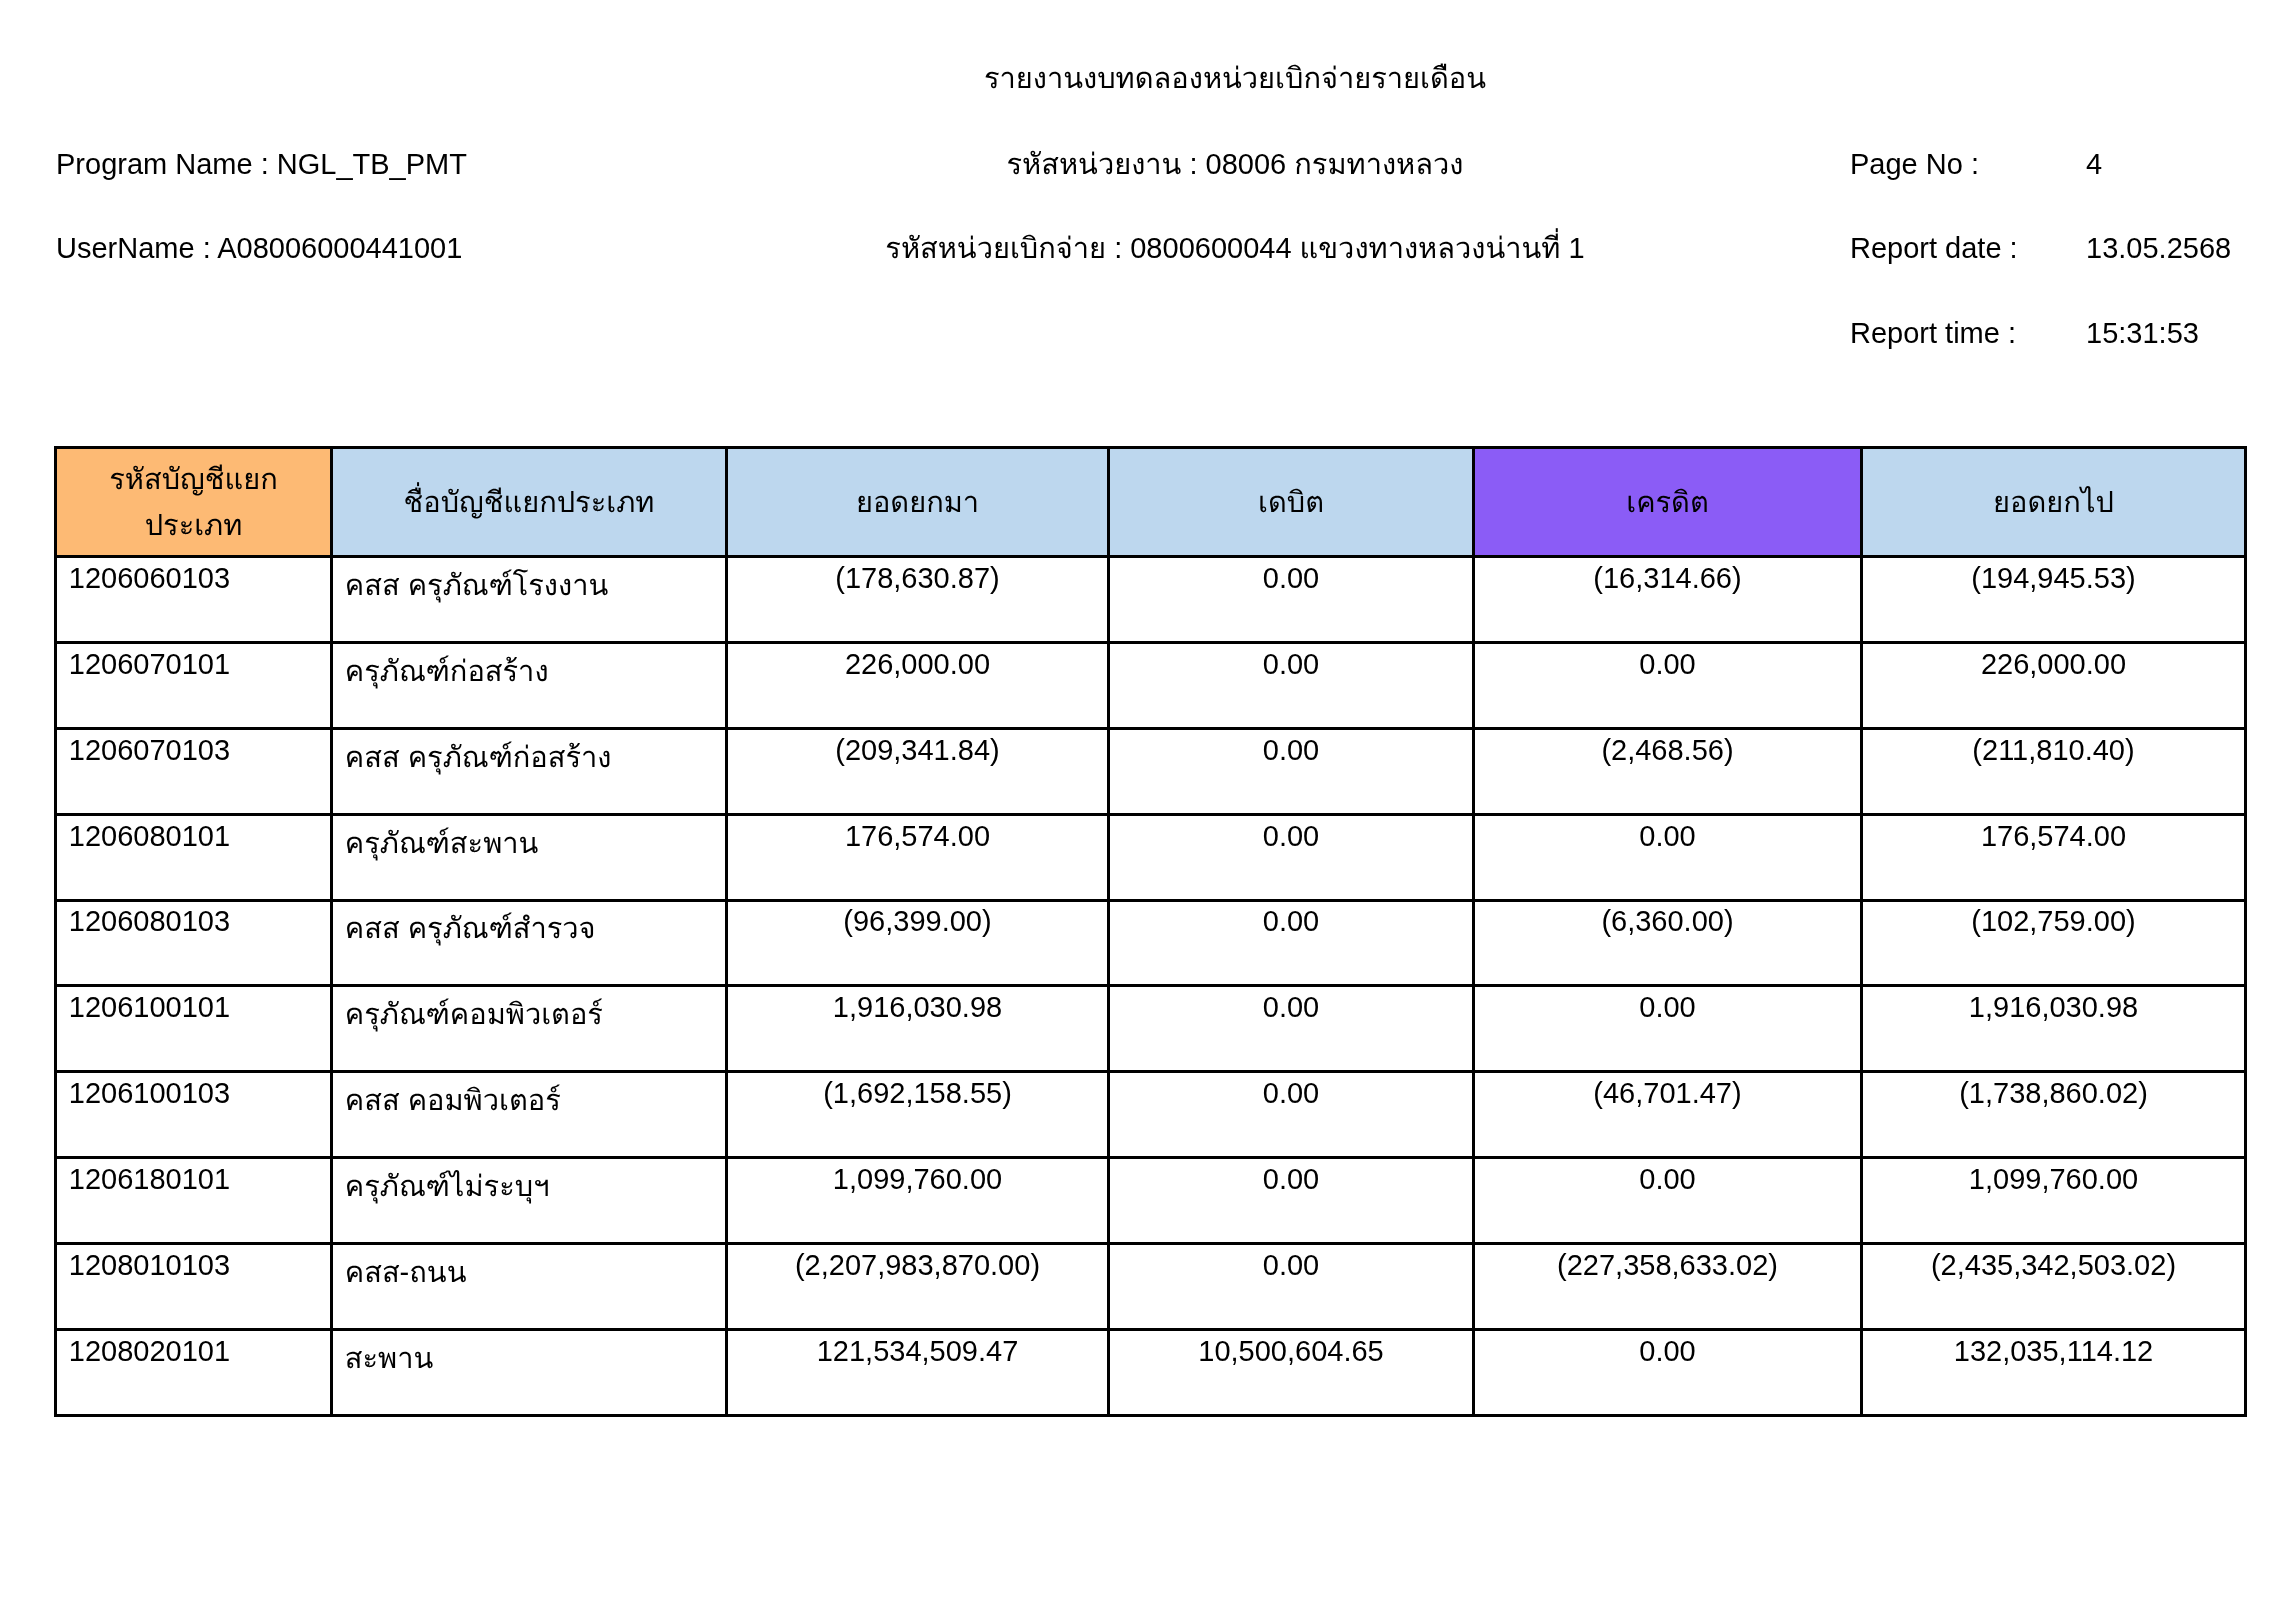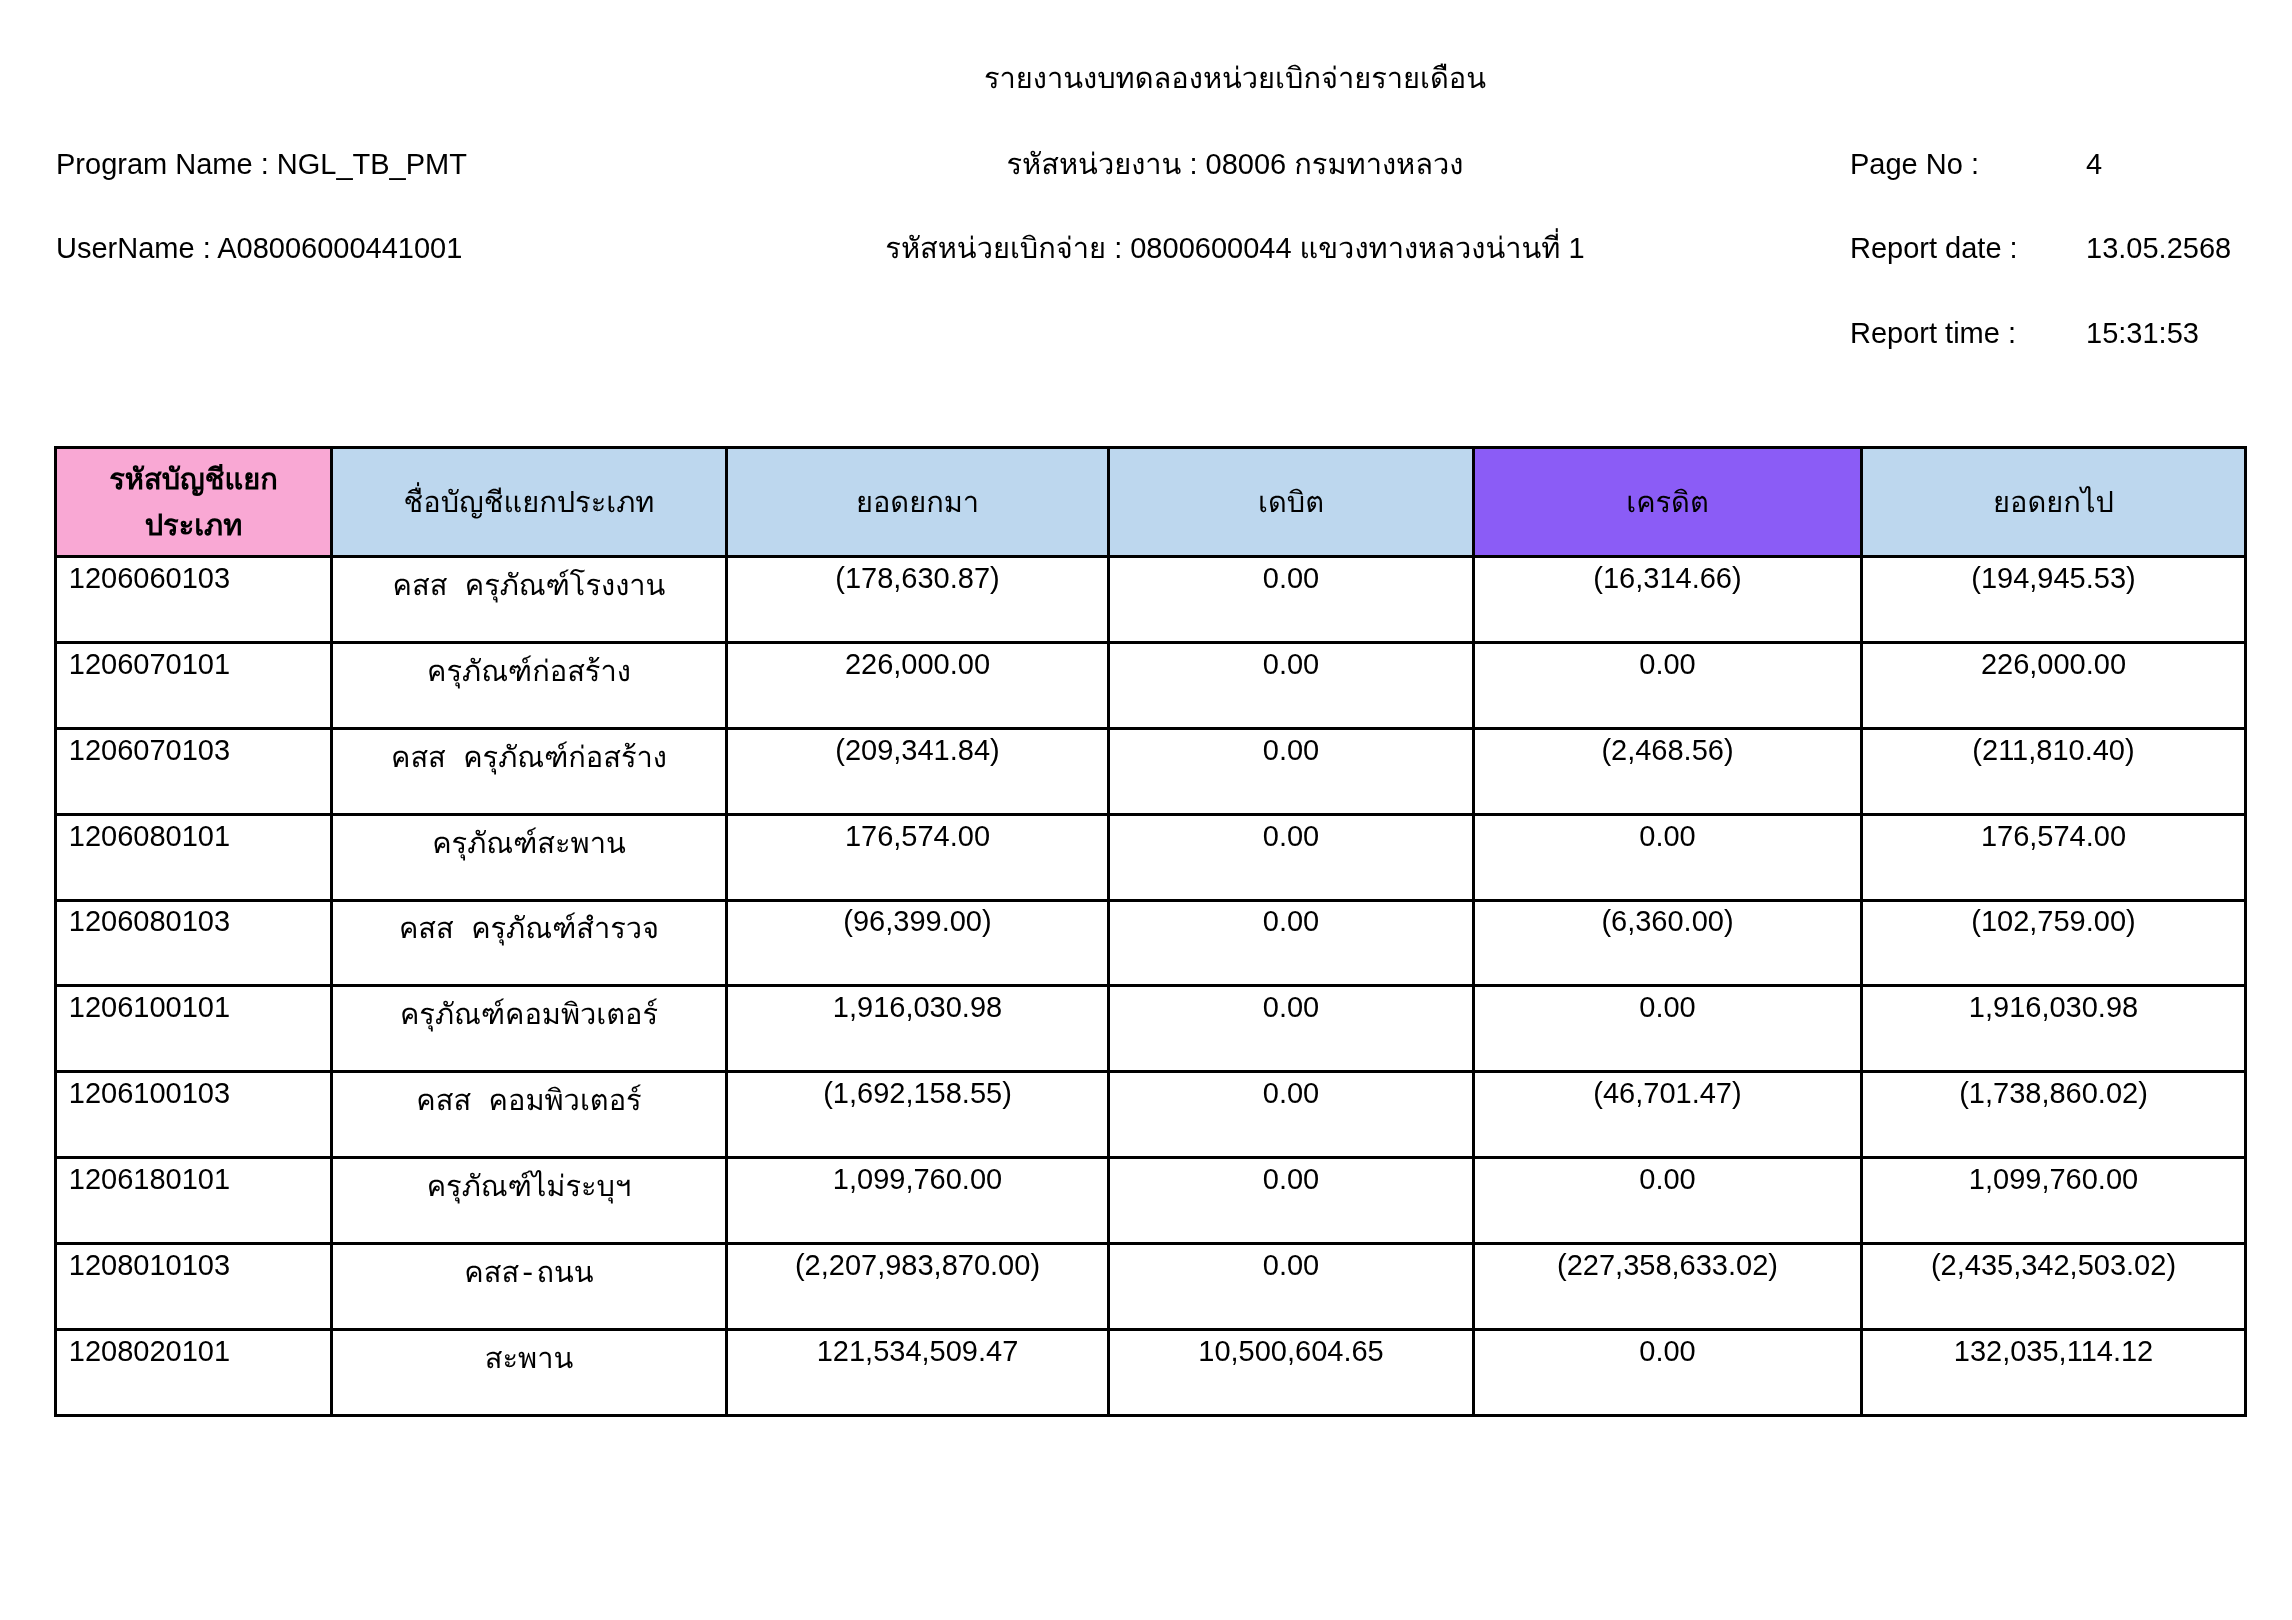--- a/index.html
+++ b/index.html
@@ -56,21 +56,21 @@
     text-align: center;
     vertical-align: middle;
     padding: 2px 5.9px;
   }
   table.report td {
     height: 79px;
     vertical-align: top;
     padding: 3.9px 11.8px 0 11.8px;
   }
   td.c-code { text-align: left; }
-  td.c-name { text-align: center; font-family: Liberation Mono, monospace; }
+  td.c-name { text-align: left; }
   td.c-num  { text-align: center; }
 </style>
 </head>
 <body>
 
 <div class="page">
 
   <div class="txt center-block row1">รายงานงบทดลองหน่วยเบิกจ่ายรายเดือน</div>
 
   <div class="txt left-col row2">Program Name : NGL_TB_PMT</div>
@@ -90,21 +90,21 @@
     <colgroup>
       <col style="width:276px">
       <col style="width:395px">
       <col style="width:382px">
       <col style="width:365px">
       <col style="width:388px">
       <col style="width:384px">
     </colgroup>
     <thead>
       <tr>
-        <th style="background: #f9a8d4; font-weight: bold;">รหัสบัญชีแยกประเภท</th>
+        <th style="background: #fdba74;">รหัสบัญชีแยกประเภท</th>
         <th style="background: rgb(189, 215, 238);">ชื่อบัญชีแยกประเภท</th>
         <th style="background: rgb(189, 215, 238);">ยอดยกมา</th>
         <th style="background: rgb(189, 215, 238);">เดบิต</th>
         <th style="background: #8b5cf6;">เครดิต</th>
         <th style="background: rgb(189, 215, 238);">ยอดยกไป</th>
       </tr>
     </thead>
     <tbody>
     <tr>
       <td class="c-code">1206060103</td>

